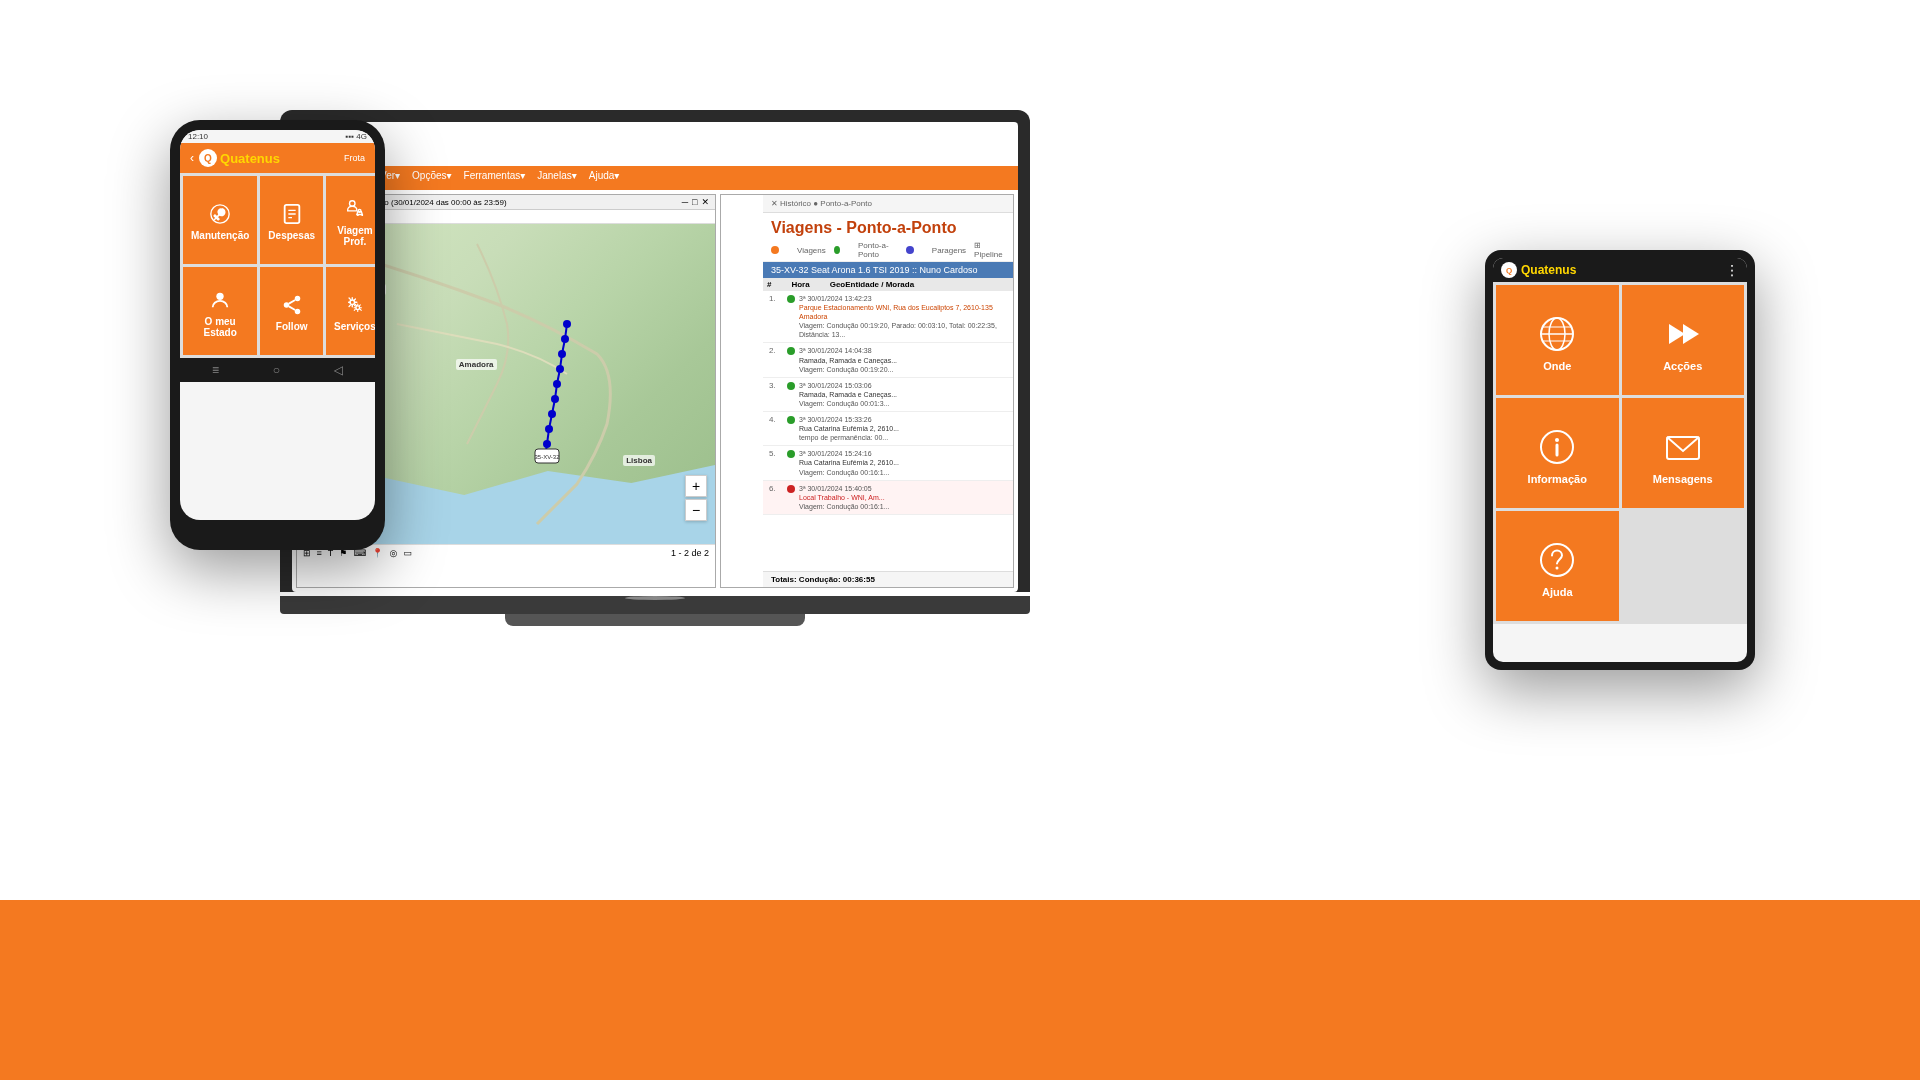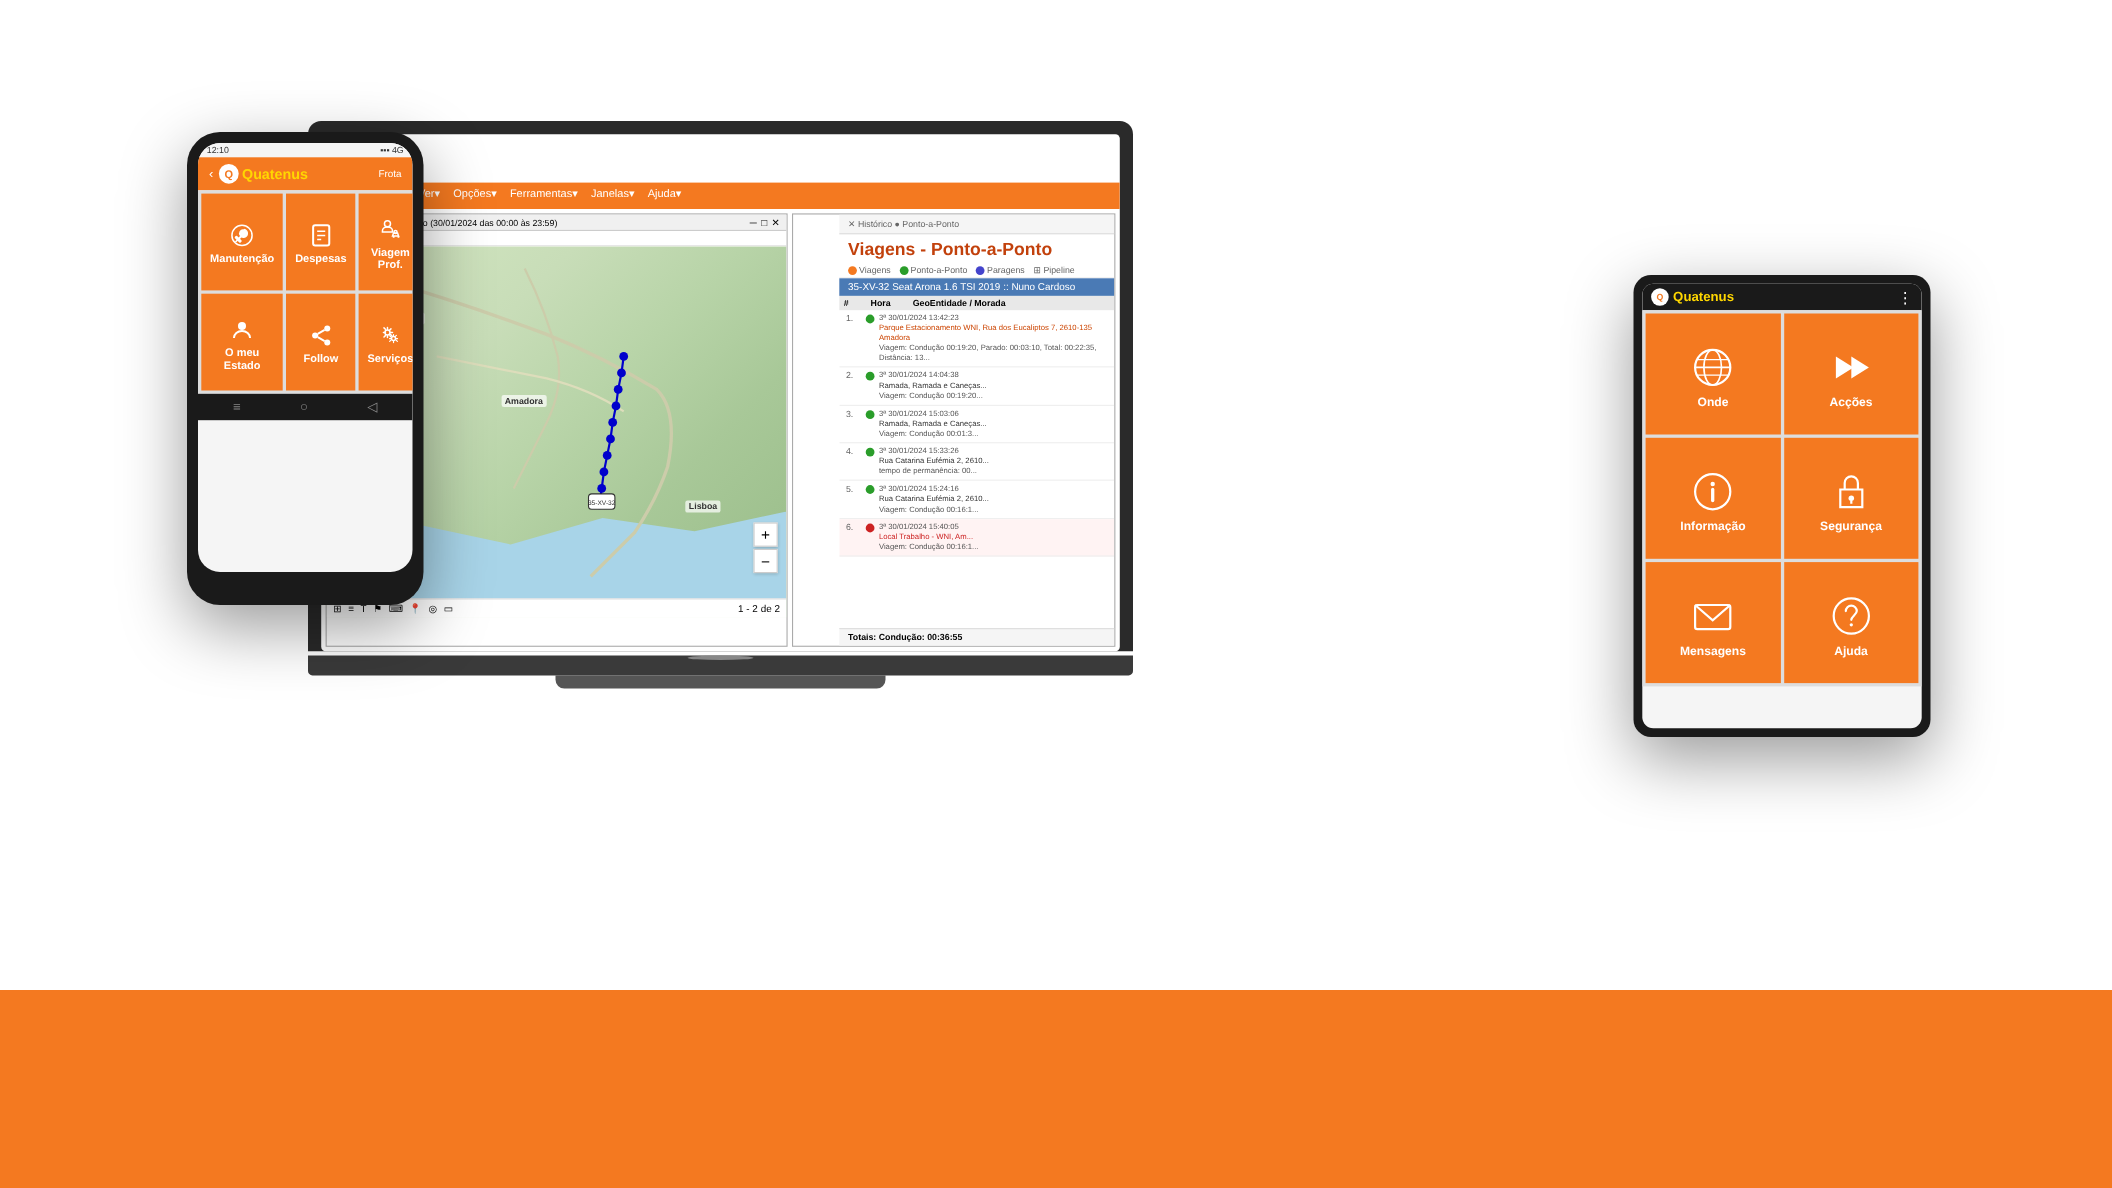--- a/index.html
+++ b/index.html
@@ -372,21 +372,21 @@
       color: #666;
       display: flex;
       gap: 8px;
       align-items: center;
       border-bottom: 1px solid #eee;
     }
 
     .trip-subtitle-item {
       display: flex;
       align-items: center;
-      gap: 2px;
+      gap: 18px;
     }
 
     .dot-orange { width: 8px; height: 8px; background: #F47920; border-radius: 50%; }
     .dot-green { width: 8px; height: 8px; background: #2a9d2a; border-radius: 50%; }
     .dot-blue { width: 8px; height: 8px; background: #4444cc; border-radius: 50%; }
 
     .trip-vehicle-bar {
       background: #4a7ab5;
       color: white;
       font-size: 9px;
@@ -886,29 +886,20 @@
 
         <div class="tablet-tile">
           <svg class="icon-svg-tablet" viewBox="0 0 40 40" fill="none">
             <circle cx="20" cy="20" r="16" stroke="white" stroke-width="2"></circle>
             <line x1="20" y1="18" x2="20" y2="28" stroke="white" stroke-width="3" stroke-linecap="round"></line>
             <circle cx="20" cy="13" r="2" fill="white"></circle>
           </svg>
           <span class="tablet-tile-label">Informação</span>
         </div>
 
-        <div class="tablet-tile">
-          <svg class="icon-svg-tablet" viewBox="0 0 40 40" fill="none">
-            <path d="M10 18h20v16H10z" stroke="white" stroke-width="2" fill="none"></path>
-            <path d="M14 18v-6a6 6 0 0 1 12 0v6" stroke="white" stroke-width="2"></path>
-            <circle cx="20" cy="26" r="2.5" fill="white"></circle>
-            <line x1="20" y1="28" x2="20" y2="31" stroke="white" stroke-width="2"></line>
-          </svg>
-          <span class="tablet-tile-label">Segurança</span>
-        </div>
 
         <div class="tablet-tile">
           <svg class="icon-svg-tablet" viewBox="0 0 40 40" fill="none">
             <rect x="4" y="10" width="32" height="22" rx="2" stroke="white" stroke-width="2"></rect>
             <polyline points="4,10 20,24 36,10" stroke="white" stroke-width="2"></polyline>
           </svg>
           <span class="tablet-tile-label">Mensagens</span>
         </div>
 
         <div class="tablet-tile">

